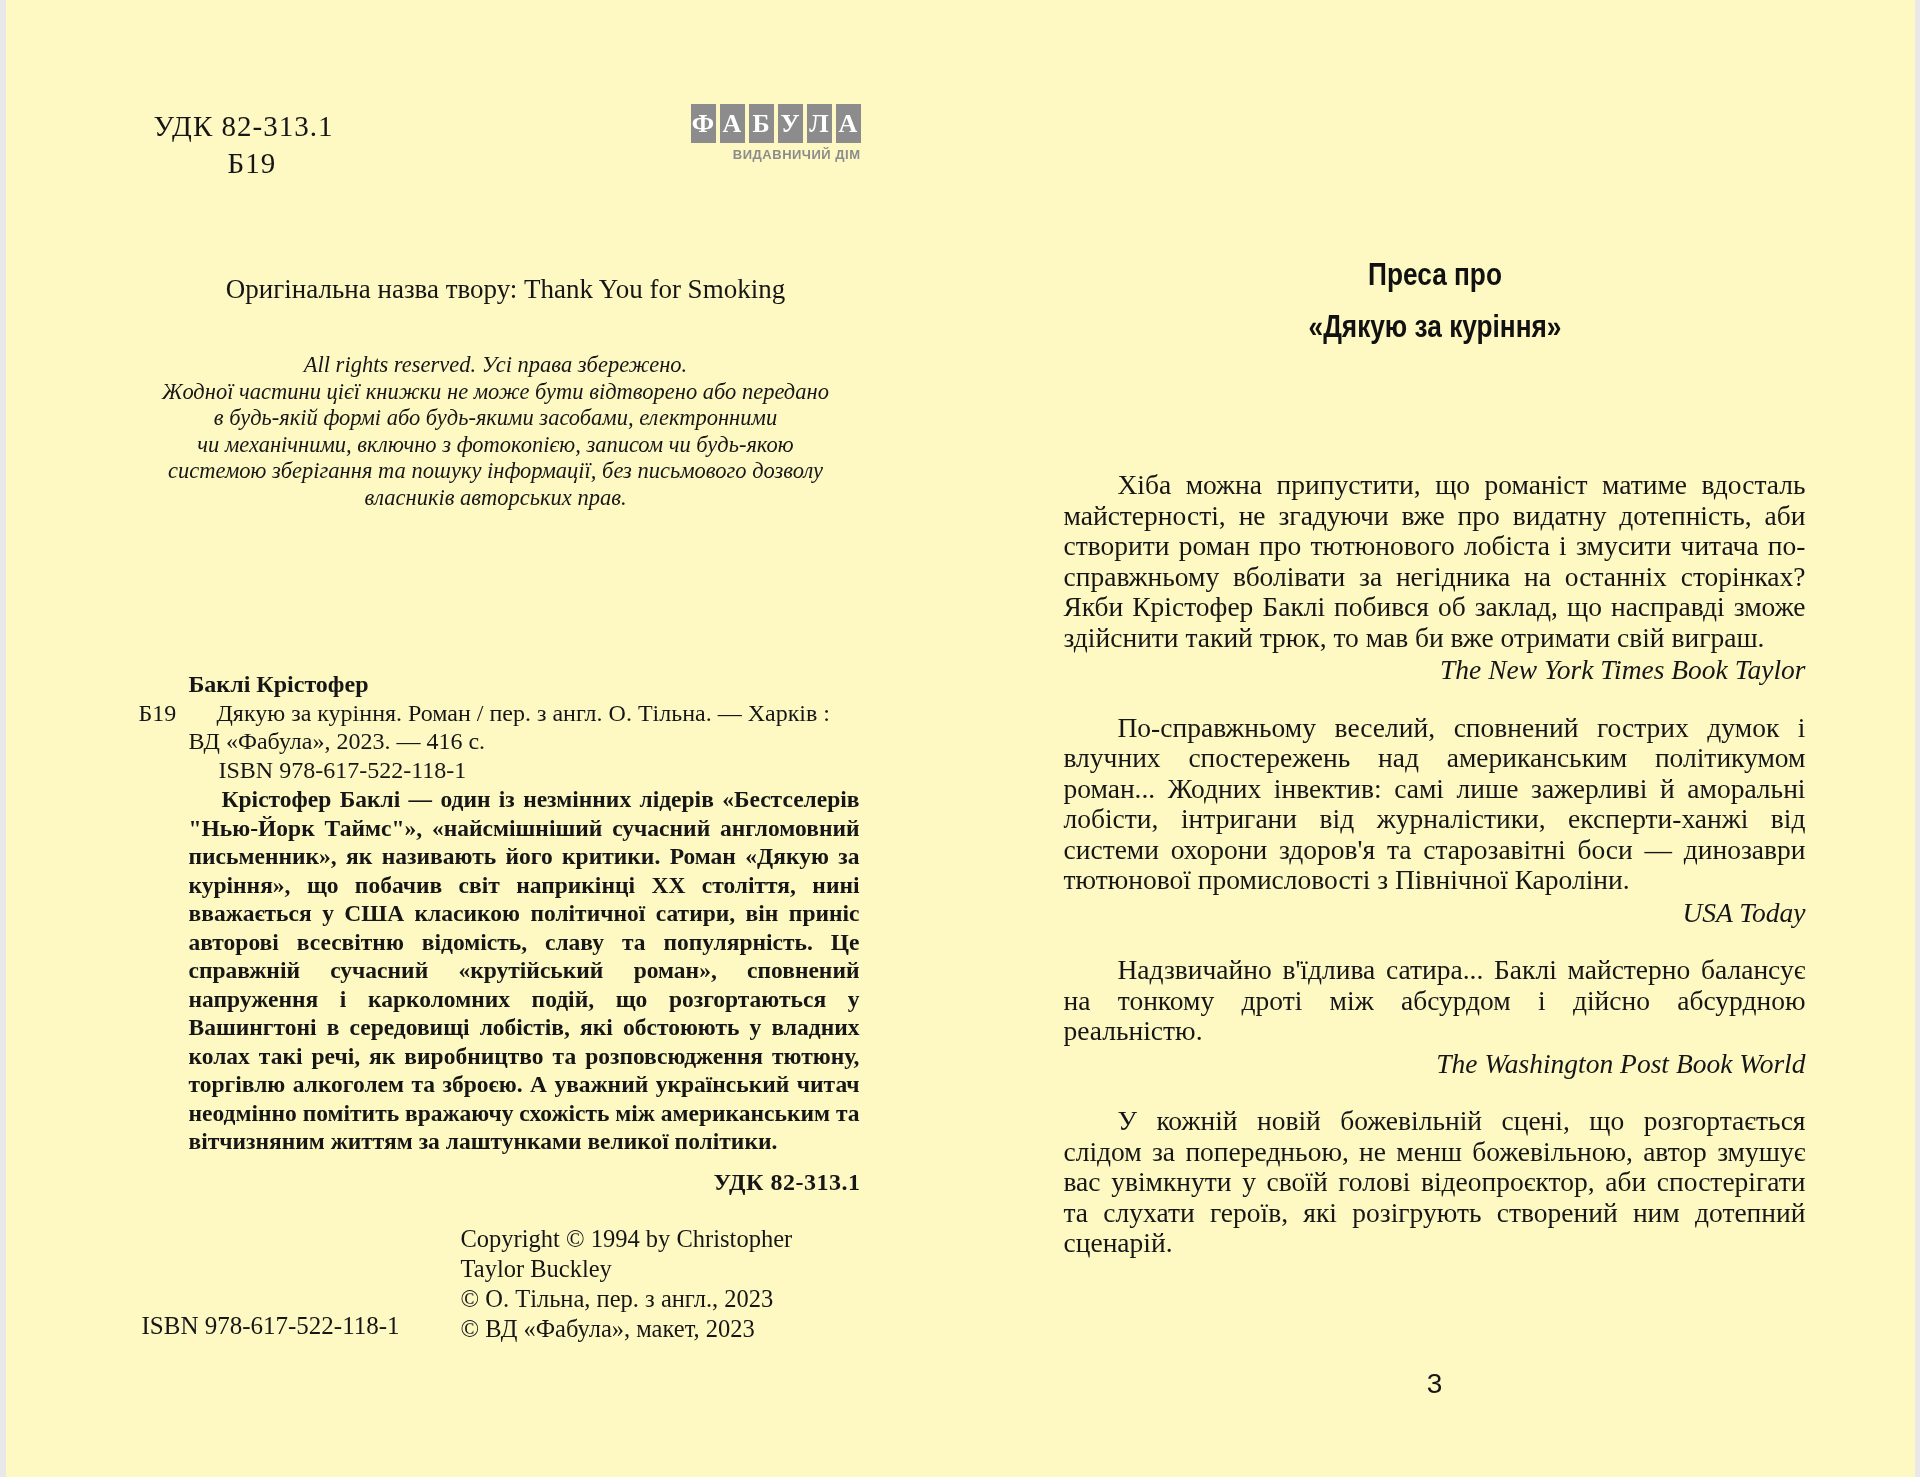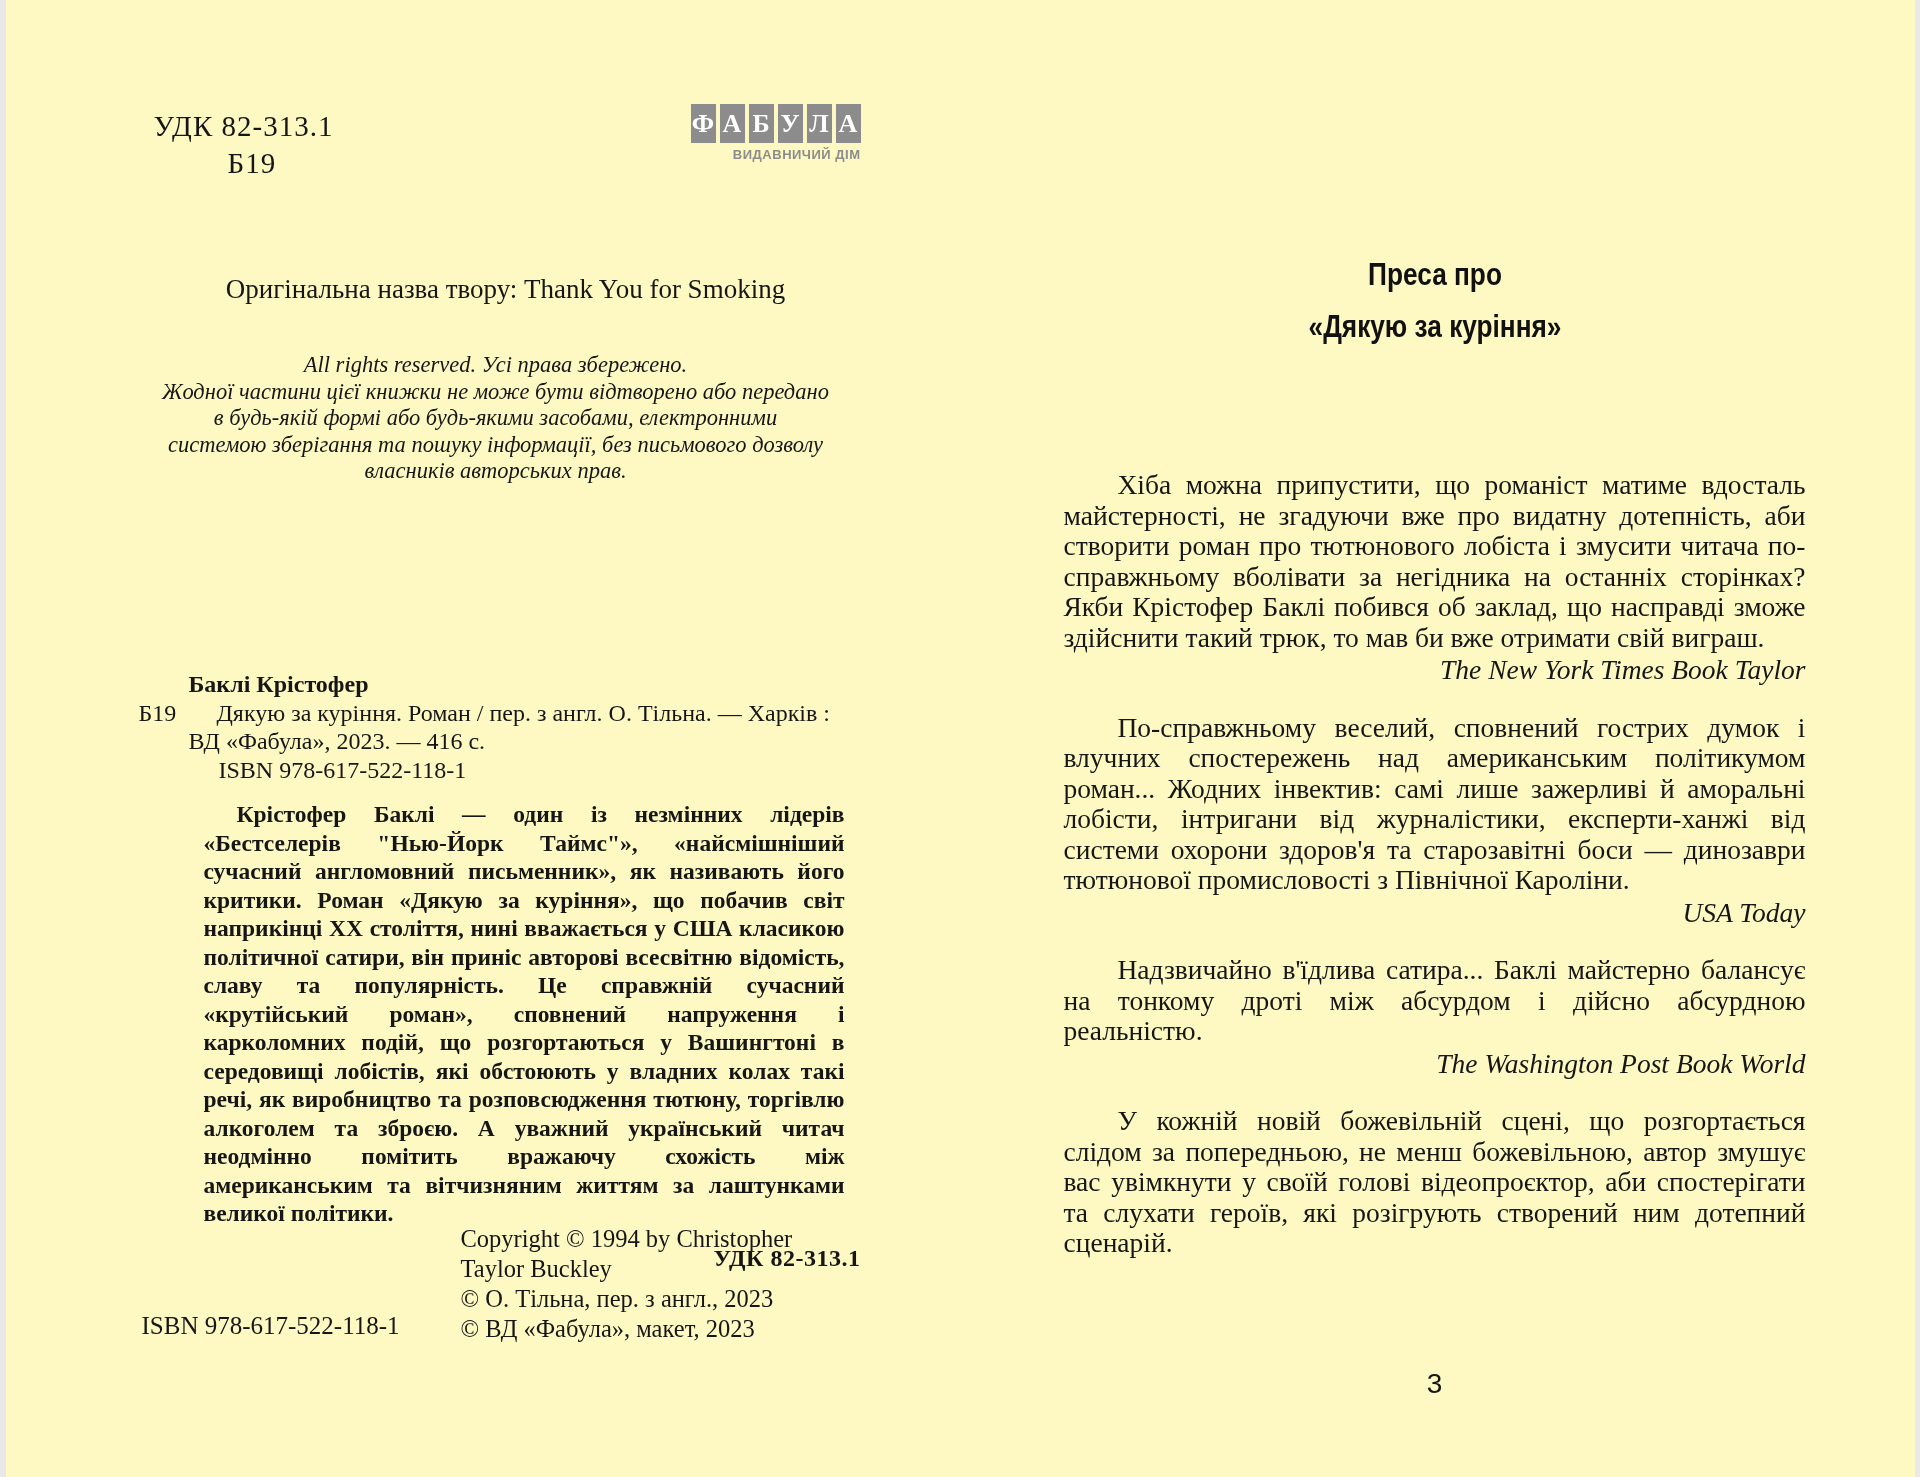--- a/index.html
+++ b/index.html
@@ -46,21 +46,21 @@
 
   .biblio {
     position: absolute; left: 133px; top: 670px; width: 722px;
     font-size: 24px; line-height: 28.5px;
   }
   .biblio .author { font-weight: bold; padding-left: 50px; }
   .biblio .entry { position: relative; margin: 0; padding-left: 50px; text-indent: 28px; }
   .biblio .entry .idx { position: absolute; left: 0; top: 0; text-indent: 0; }
   .biblio .isbn { padding-left: 80px; }
   .biblio .annotation {
-    margin: 16px; padding-left: 49px; text-indent: 33px;
+    margin: 1px; padding-left: 49px; text-indent: 33px;
     text-align: justify; font-weight: bold; font-size: 23.5px; line-height: 28.5px;
   }
   .biblio .udc-bottom { text-align: right; font-weight: bold; margin-top: 12px; letter-spacing: 0.5px; }
 
   .footer-isbn { position: absolute; left: 136px; top: 1312px; font-size: 25px; }
   .copyright {
     position: absolute; left: 455px; top: 1224px;
     font-size: 24.5px; line-height: 30px;
   }
 
@@ -107,20 +107,21 @@
     </div>
     <div class="logo-subtitle">ВИДАВНИЧИЙ ДІМ</div>
   </div>
 
   <div class="orig-title">Оригінальна назва твору: Thank You for Smoking</div>
 
   <div class="rights">
     <div>All rights reserved. Усі права збережено.</div>
     <div>Жодної частини цієї книжки не може бути відтворено або передано</div>
     <div>в будь-якій формі або будь-якими засобами, електронними</div>
+    <div>чи механічними, включно з фотокопією, записом чи будь-якою</div>
     <div>системою зберігання та пошуку інформації, без письмового дозволу</div>
     <div>власників авторських прав.</div>
   </div>
 
   <div class="biblio">
     <div class="author">Баклі Крістофер</div>
     <p class="entry">
       <span class="idx">Б19</span>
       <span>Дякую за куріння. Роман / пер. з англ. О. Тільна. — Харків : ВД «Фабула», 2023. — 416 с.</span>
     </p>

